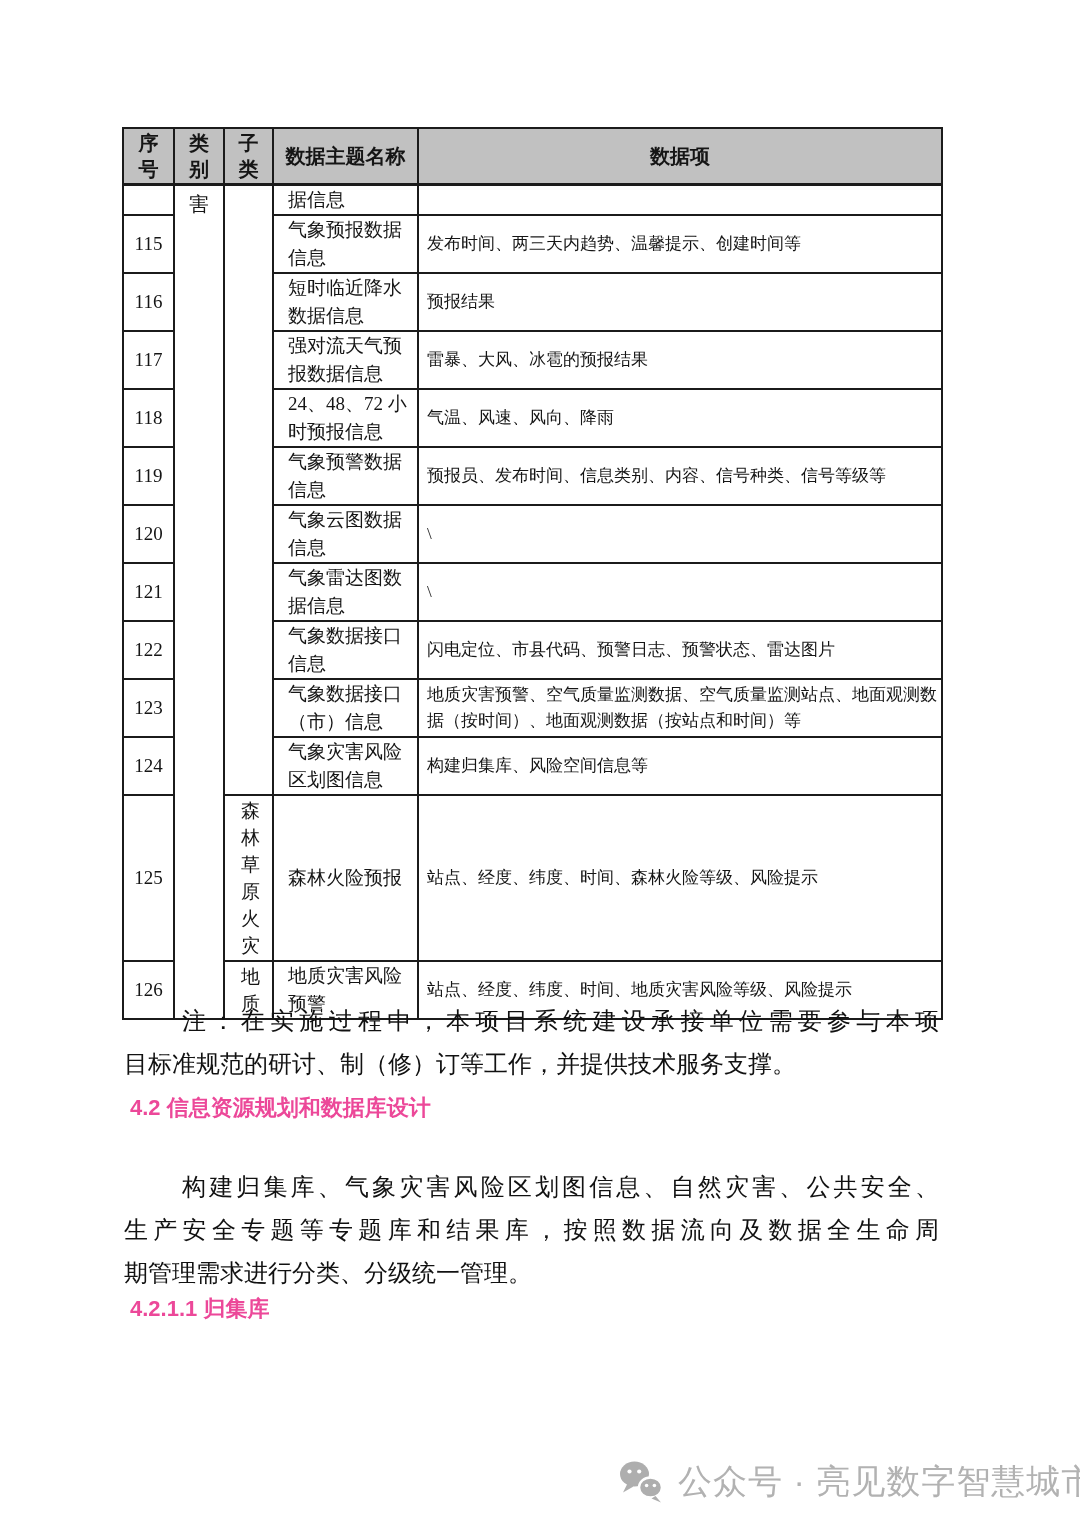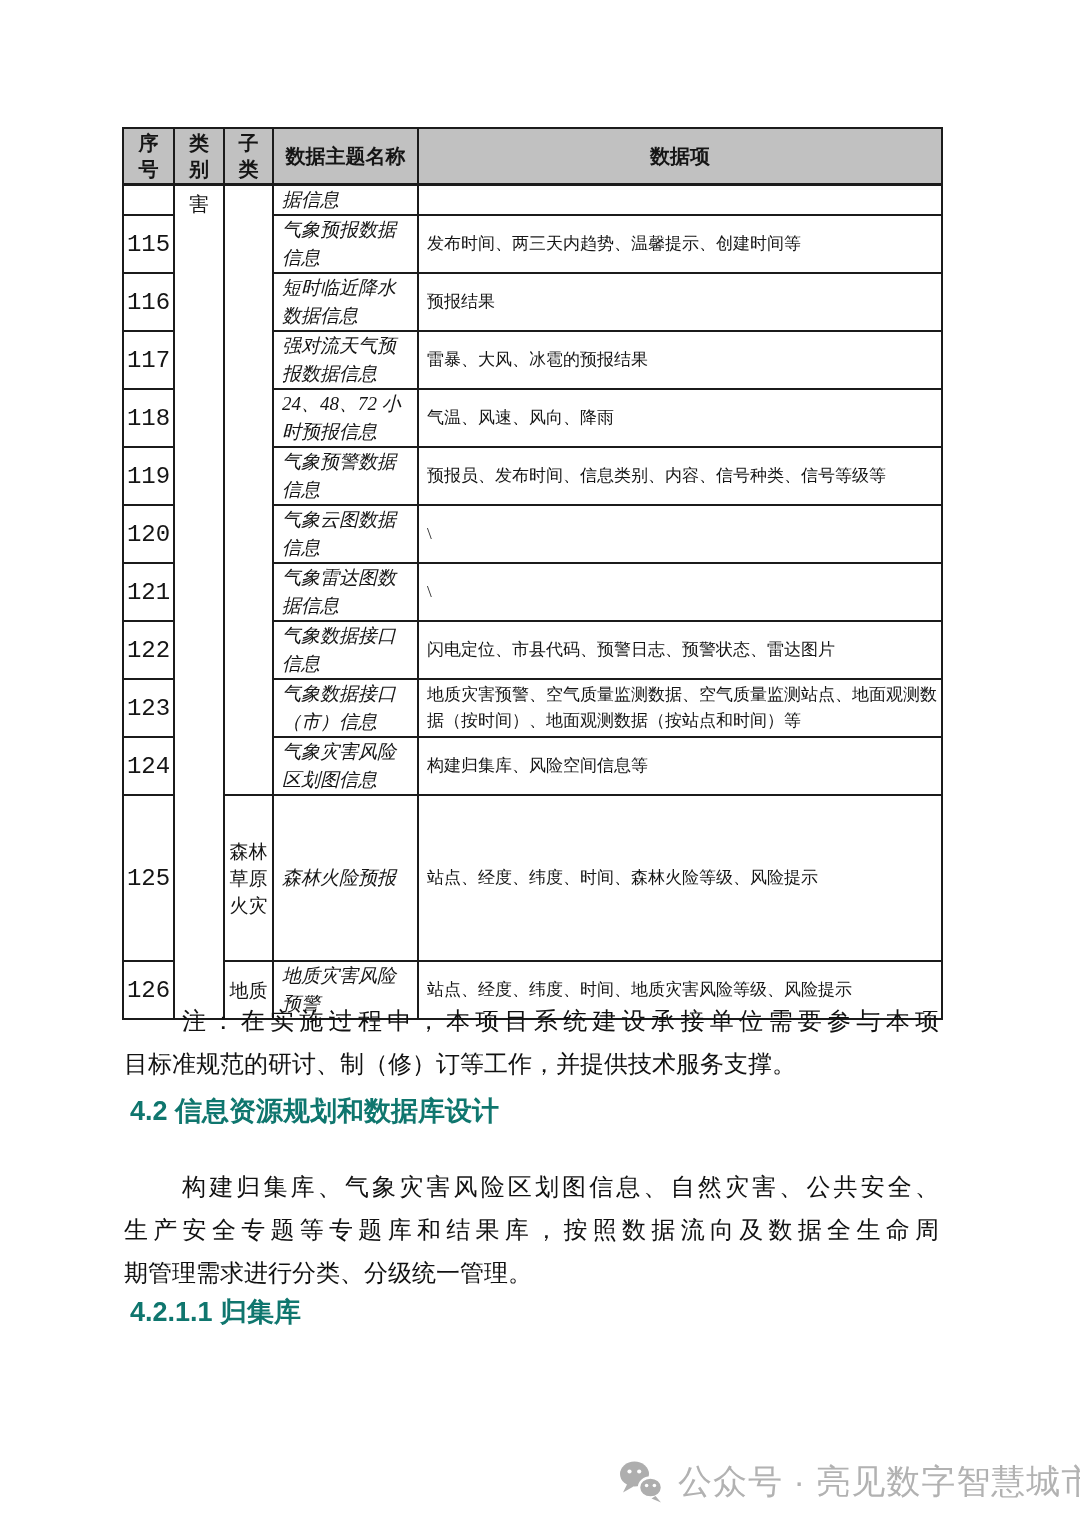--- a/index.html
+++ b/index.html
@@ -19,53 +19,53 @@
   .data-table thead th {
     background:#c1c1c1; font-size:20px; font-weight:bold;
     text-align:center; vertical-align:middle; line-height:26px;
     border-bottom:3px solid #1b1b1b; white-space:pre-line;
   }
   .data-table tr { height:56px; }
   .data-table tr.r-cont { height:31px; }
   .data-table tr.r-125 { height:166px; }
   .data-table tr.r-126 { height:54px;margin-left:21px; }
   td.num {
-    font-family:Liberation Mono, monospace; font-size:24px;
+    font-family:Liberation Serif, serif; font-size:19px;
     text-align:center; vertical-align:middle;
   }
   td.cat {
     font-size:20px; text-align:center; vertical-align:top; padding-top:5px;
   }
   td.sub {
     font-size:19px; text-align:center; vertical-align:middle;
-    line-height:27px; padding:0 2px; word-break:break-all;
+    line-height:27px; padding:0 16px; word-break:break-all;
   }
   td.topic {
-    font-size:19px; line-height:28px; padding:0 6px 0 8px;
-    vertical-align:middle; text-align:left;font-style:italic;
+    font-size:19px; line-height:28px; padding:0 6px 0 14px;
+    vertical-align:middle; text-align:left;
   }
   td.items {
     font-size:17px; line-height:26px; padding:0 4px 0 8px;
     vertical-align:middle; text-align:left;
   }
 
   
   .note, .para {
     position:absolute; left:124px; width:815px; font-size:24px; color:#111111;
   }
   .tline { line-height:43px; text-align:justify; }
   .tline.jfull { text-align-last:justify; }
   .note .tline:first-child, .para .tline:first-child { text-indent:58px; }
   .note { top:1000px; }
   .para.p-421 { top:1166px; }
   .para.p-4211 { top:1334px; }
 
   .heading {
     position:absolute; left:130px; font-family:"Liberation Sans", sans-serif;
-    font-weight:bold; font-size:27px; color:#0f766e; white-space:nowrap;
+    font-weight:bold; font-size:22px; color:#ec4899; white-space:nowrap;
   }
   .h-42 { top:1093px; }
   .h-421 { top:1130px; }
   .h-4211 { top:1294px; }
 
   
   .watermark {
     position:absolute; left:618px; top:1458px; height:48px;
     display:flex; align-items:center; gap:14px;
     color:#b2b2b2; font-family:"Liberation Sans", sans-serif;

